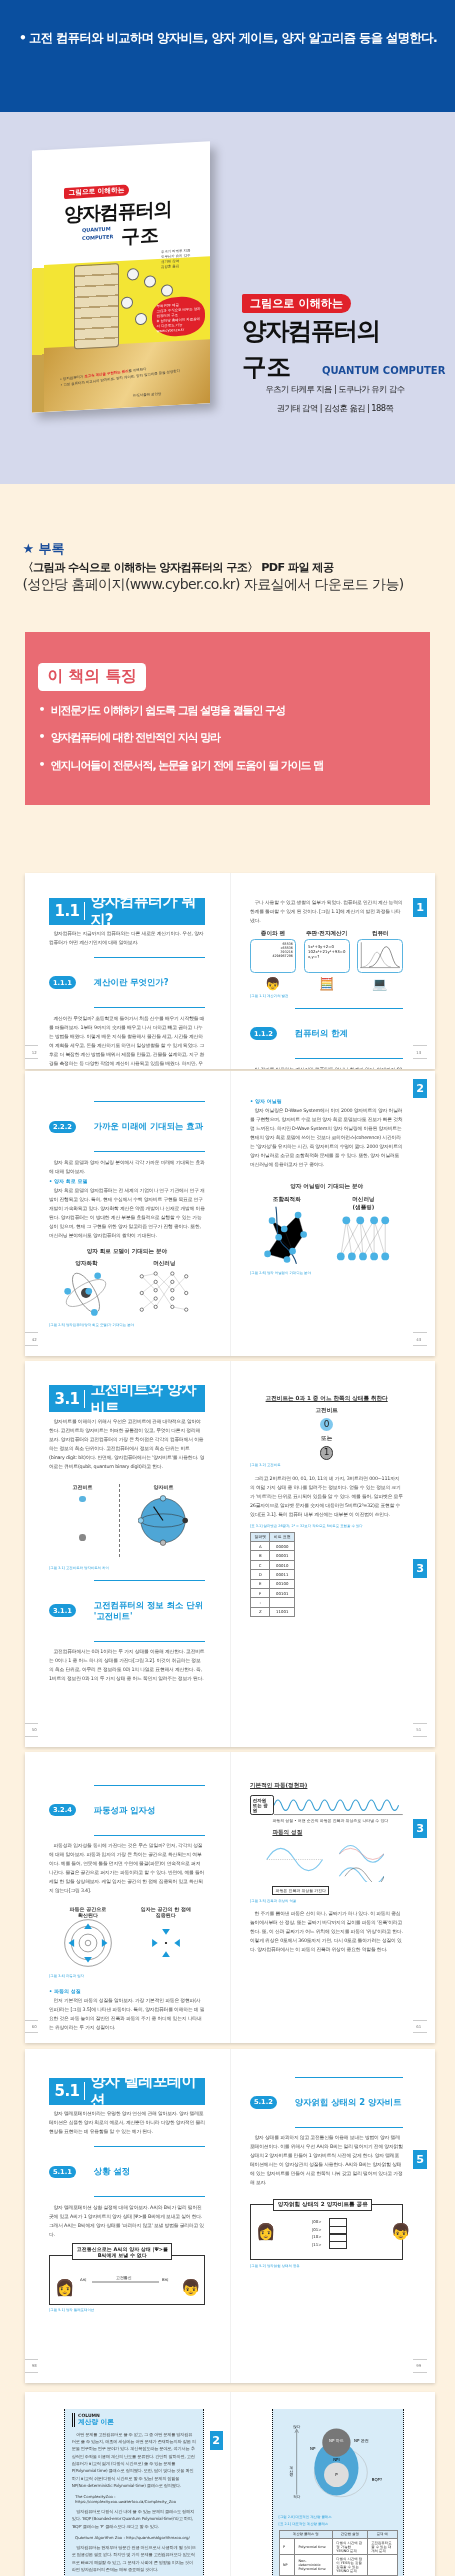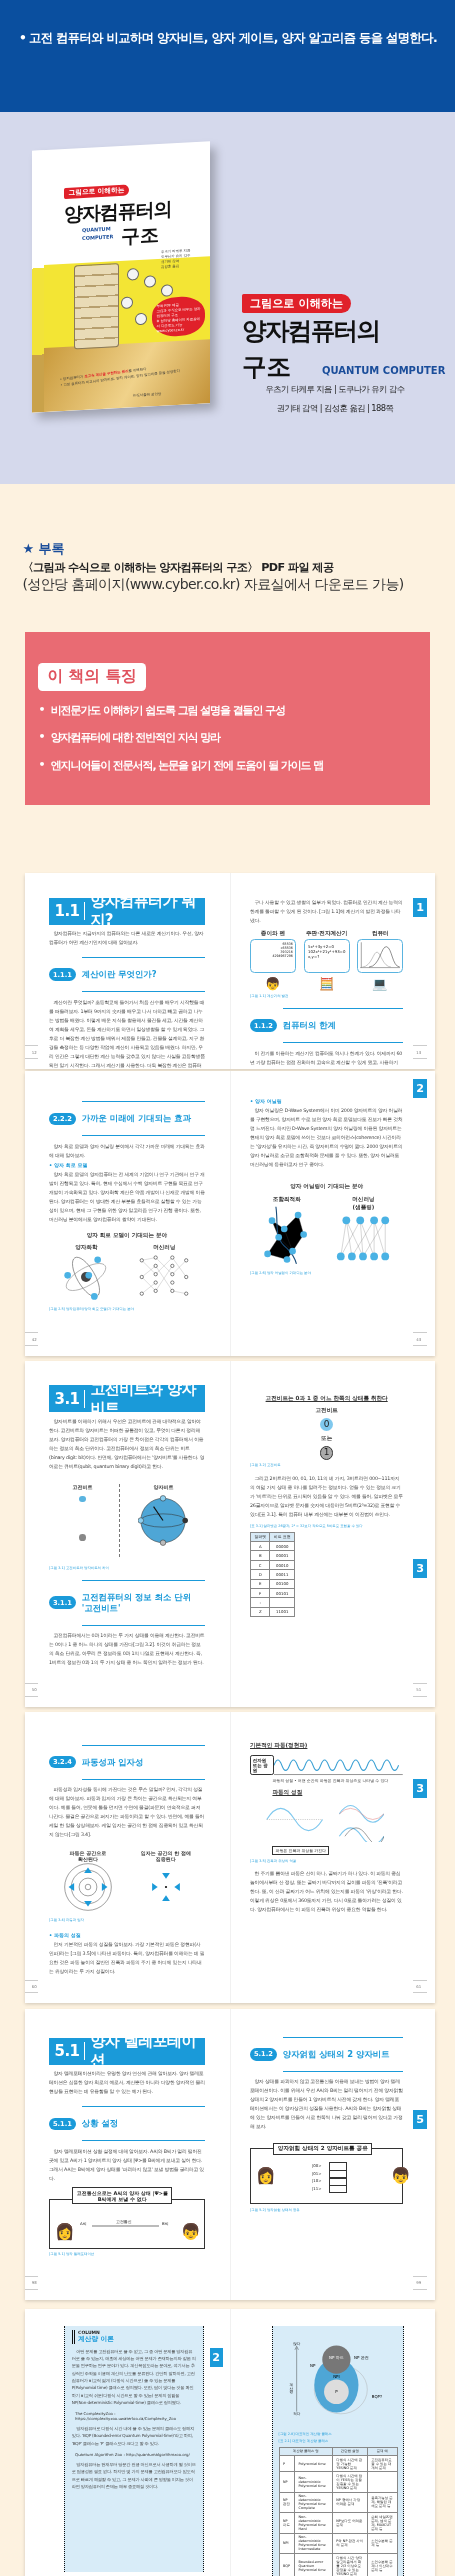--- a/index.html
+++ b/index.html
@@ -44,21 +44,21 @@
   .feat li::before { content: "•"; position: absolute; left: 0; }
 
   .spread { margin: 0 20px 0 25px; background: #fff; box-shadow: 0 1.7px 3.4px rgba(0,0,0,.18); position: relative; overflow: hidden; }
   .spread .gutter { position: absolute; left: 50%; top: 0; bottom: 0; width: 1.1px; background: #f1f1f1; }
   .pg { position: absolute; top: 0; width: 48%; height: 100%; padding: 24.6px 17px 0 24px; }
   .pg.r { left: 50%; padding: 24.6px 23.5px 0 20px; }
   .sec { background: #1a9ad9; color: #fff; height: 27px; display: flex; align-items: center; padding-left: 5.6px; font-weight: bold; font-size: 15px; letter-spacing: -0.6px; }
   .sec .n { padding-right: 4.5px; margin-right: 5.6px; border-right: 1.7px double #fff; }
   .sub { display: flex; align-items: center; margin: 10px 0 5.6px; }
   .sub .pill { background: #1a9ad9; color: #fff; font-weight: bold; font-size: 6.7px; padding: 2.2px 3.9px; border-radius: 6.7px; }
-  .sub .st { flex: 1; margin-left: 6px; border-top: 1.1px solid #1a9ad9; border-bottom: 1.1px solid #1a9ad9; color: #1a9ad9; font-size: 8.4px; font-weight: bold; padding: 11px 0; }
+  .sub .st { flex: 1; margin-left: 18px; border-top: 1.1px solid #1a9ad9; border-bottom: 1.1px solid #1a9ad9; color: #1a9ad9; font-size: 8.4px; font-weight: bold; padding: 19px 0; }
   .txt { font-size: 4.8px; line-height: 9px; color: #444; text-indent: 4.5px; letter-spacing: -0.2px; }
   .cap { font-size: 3.4px; color: #1a9ad9; margin: 3.4px 0; }
   .figt { text-align: center; font-size: 5.6px; font-weight: bold; color: #333; }
   .pnum { position: absolute; bottom: 10px; font-size: 3.9px; color: #777; border-top: 0.6px solid #ccc; border-bottom: 0.6px solid #ccc; width: 13.4px; padding: 3.4px 0; }
   .pnum.l { left: 0; padding-left: 6.7px; }
   .pnum.rr { right: 0; text-align: right; padding-right: 5.6px; }
   .tab { position: absolute; right: 0; width: 13.4px; background: #1a9ad9; color: #fff; font-size: 11.2px; font-weight: bold; height: 19px; text-align: center; line-height: 19px; }
 
   .bullet { color: #1a9ad9; font-size: 5px; font-weight: bold; margin: 2.2px 0; }
 
@@ -294,21 +294,21 @@
             </g>
           </svg>
       </div>
     </div>
     <div class="cap">[그림 2.6] 양자 어닐링이 기대되는 분야</div>
     <div class="tab" style="top:7.8px">2</div>
     <div class="pnum rr">43</div>
   </div>
 </div>
 
-<div class="spread" style="margin-top:4.5px;height:346px">
+<div class="spread" style="margin-top:4.5px;height:386px">
   <div class="gutter"></div>
   <div class="pg">
     <div class="sec">
         <span class="n">3.1</span>
         <span>고전비트와 양자비트</span>
       </div>
     <p class="txt" style="margin-top:4.5px">양자비트를 이해하기 위해서 우선은 고전비트에 관해 대략적으로 알아야 한다. 고전비트와 양자비트는 어떠한 공통점이 있고, 무엇이 다른지 정리해 보자. 양자컴퓨터와 고전컴퓨터의 가장 큰 차이점은 각각의 컴퓨터에서 이용하는 정보의 최소 단위이다. 고전컴퓨터에서 정보의 최소 단위는 비트(binary digit: bit)이다. 반면에, 양자컴퓨터에서는 '양자비트'를 사용한다. 영어로는 큐비트(qubit, quantum binary digit)라고 한다.</p>
     <div style="display:flex;justify-content:space-around;align-items:flex-start;margin-top:13.4px;height:78px">
       <div style="text-align:center;width:40%">
         <div class="figt" style="font-size:5px">고전비트</div>
@@ -458,21 +458,21 @@
         <path d="M170 70 Q190 40 210 70 T240 70" stroke="#555" stroke-width="1" fill="none"></path>
       </svg>
     <div style="display:inline-block;border:0.6px solid #333;font-size:3.9px;padding:1.1px 2.2px;margin-left:22.4px">파동은 진폭과 위상을 가진다</div>
     <div class="cap">[그림 3.5] 진폭과 위상의 역할</div>
     <p class="txt" style="margin-top:6.7px">한 주기를 뽑아낸 파동은 산이 하나, 골짜기가 하나 있다. 이 파동의 중심 높이에서부터 산 정상, 또는 골짜기 바닥까지의 길이를 파동의 '진폭'이라고 한다. 또, 이 산과 골짜기가 어느 위치에 있는지를 파동의 '위상'이라고 한다. 이렇게 위상은 0도에서 360도까지 가면, 다시 0도로 돌아가려는 성질이 있다. 양자컴퓨터에서는 이 파동의 진폭과 위상이 중요한 역할을 한다.</p>
     <div class="tab" style="top:67px">3</div>
     <div class="pnum rr">61</div>
   </div>
 </div>
 
-<div class="spread" style="margin-top:5.6px;height:291px">
+<div class="spread" style="margin-top:5.6px;height:334px">
   <div class="gutter"></div>
   <div class="pg">
     <div class="sec" style="margin-top:4.5px">
         <span class="n">5.1</span>
         <span>양자 텔레포테이션</span>
       </div>
     <p class="txt" style="margin-top:4.5px">양자 텔레포테이션이라는 유명한 양자 연산에 관해 알아보자. 양자 텔레포테이션은 심플한 양자 회로의 예로서, 계산뿐만 아니라 다양한 양자적인 물리 현상을 표현하는 데 유용함을 알 수 있는 예가 된다.</p>
     <div class="sub">
         <span class="pill">5.1.1</span>
         <span class="st">상황 설정</span>

